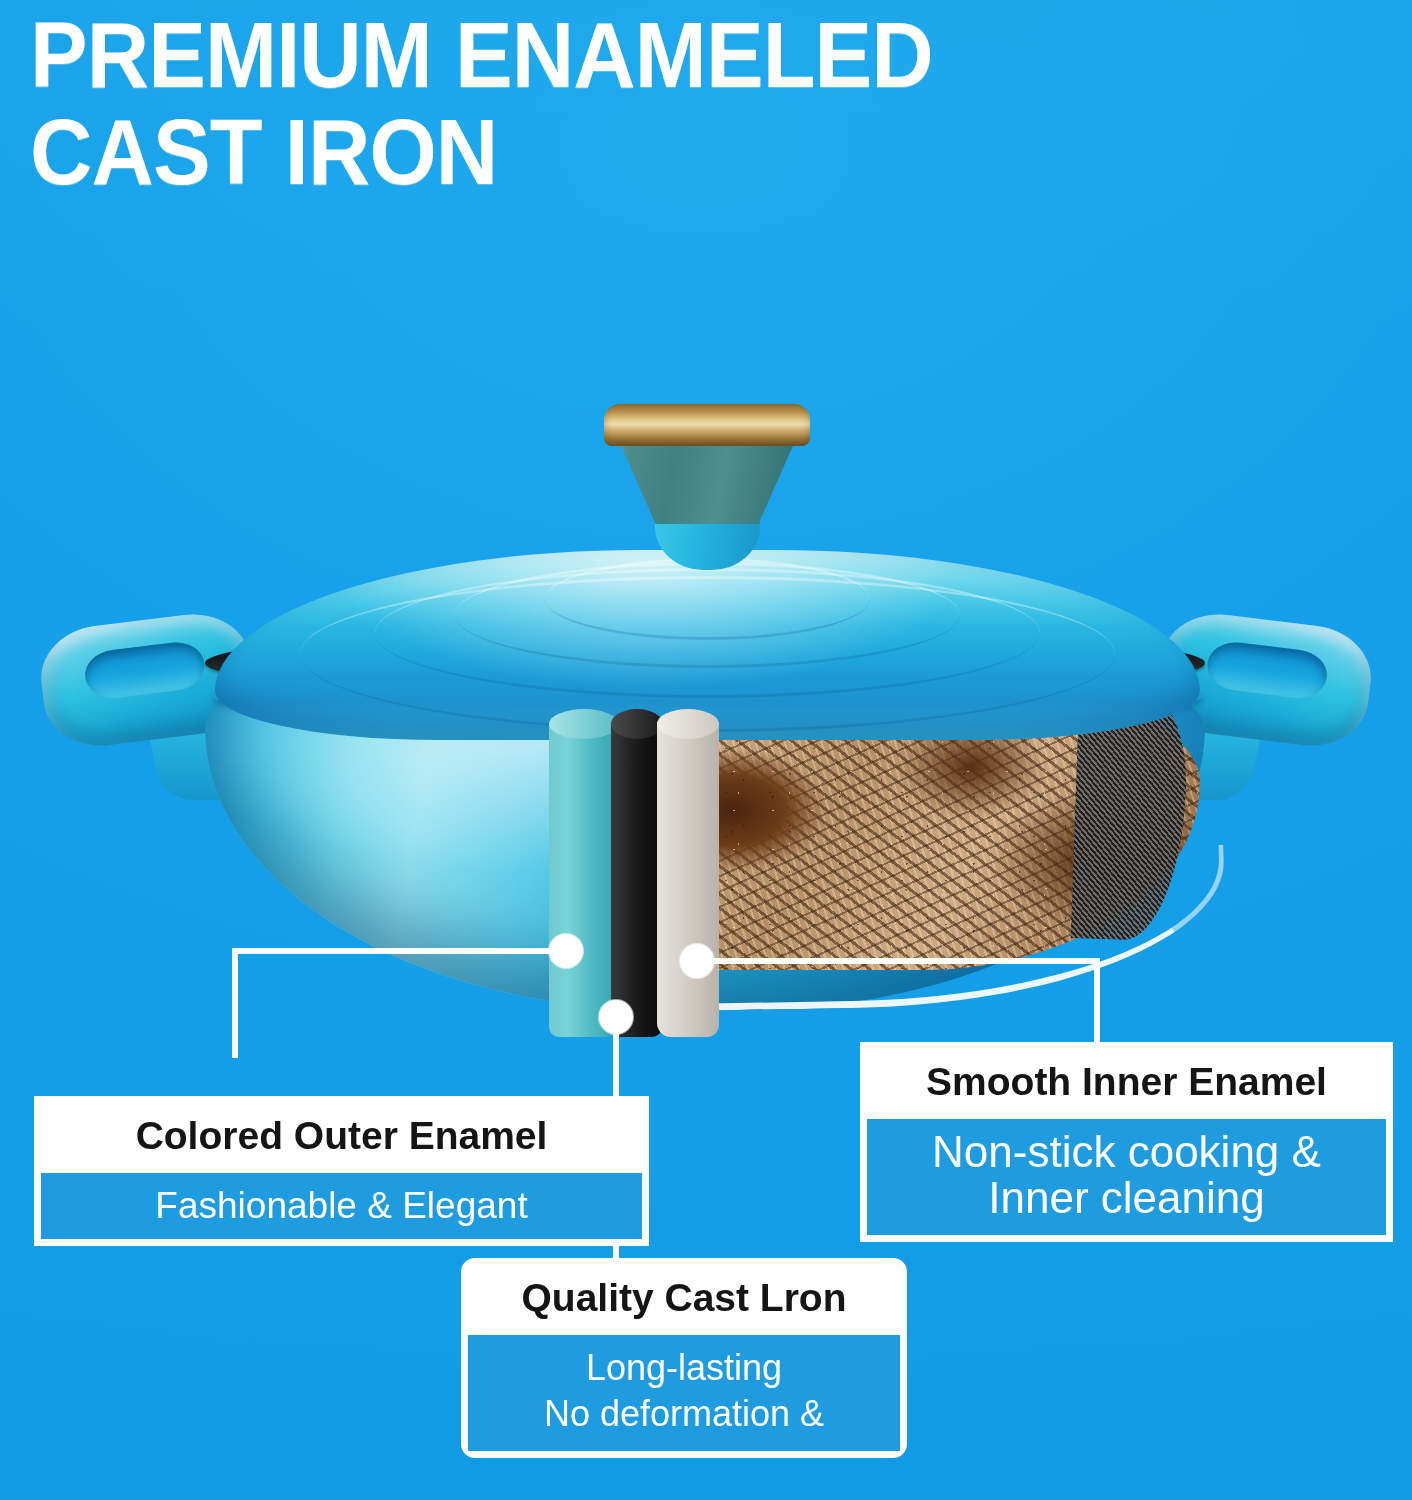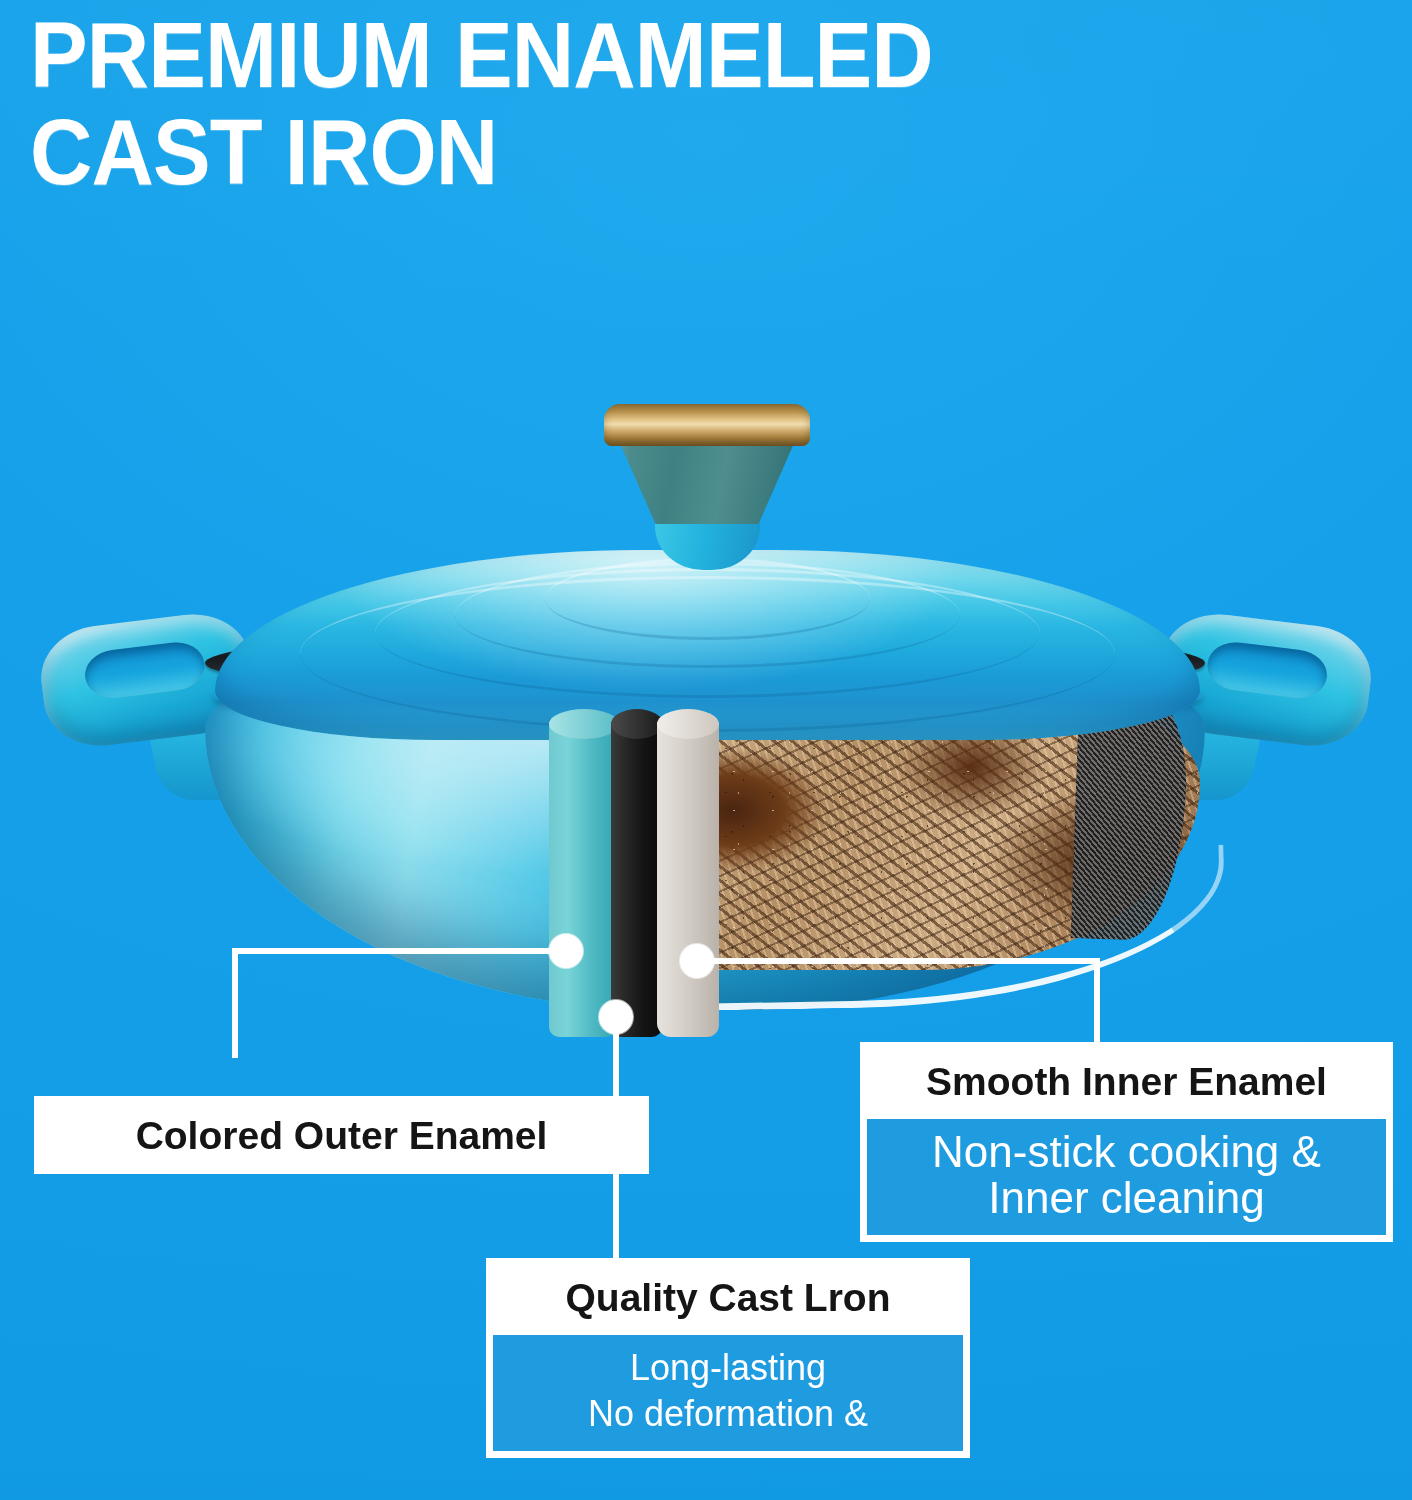--- a/index.html
+++ b/index.html
@@ -300,21 +300,21 @@
   }
 
   .callout.left-cal  { left: 34px;  top: 1052px; width: 615px; margin-top: 44px; }
   .callout.left-cal .head { font-size: 39px; line-height: 64px; padding: 4px 6px 2px; }
   .callout.left-cal .sub  { font-size: 37px; line-height: 62px; padding: 2px 6px; }
 
   .callout.right-cal { left: 860px; top: 1042px; width: 533px; }
   .callout.right-cal .head { font-size: 39px; line-height: 64px; padding: 4px 6px 2px; }
   .callout.right-cal .sub  { font-size: 44px; line-height: 46px; padding: 10px 6px 14px; }
 
-  .callout.bottom-cal { left: 486px; top: 1258px; width: 484px; }
+  .callout.bottom-cal { left: 461px; top: 1258px; width: 446px; border-radius: 14px; }
   .callout.bottom-cal .head { font-size: 39px; line-height: 64px; padding: 4px 6px 2px; }
   .callout.bottom-cal .sub  { font-size: 36px; line-height: 46px; padding: 10px 6px 14px; }
 </style>
 </head>
 <body>
 
 <div class="stage">
 
   <div class="bg"></div>
   <div class="bg-wash"></div>
@@ -374,20 +374,21 @@
 
   <div class="lead" style="left:700px; top:958px; width:400px; height:6px;"></div>
   <div class="lead" style="left:1094px; top:958px; width:6px; height:90px;"></div>
   <div class="dot" style="left:680px; top:944px;"></div>
 
   <div class="lead" style="left:613px; top:1018px; width:6px; height:244px;"></div>
   <div class="dot" style="left:599px; top:1000px;"></div>
 
   <div class="callout left-cal">
     <div class="head">Colored Outer Enamel</div>
+    <div class="sub">Fashionable &amp; Elegant</div>
   </div>
 
   <div class="callout right-cal">
     <div class="head">Smooth Inner Enamel</div>
     <div class="sub">
       <div>Non-stick cooking &amp;</div>
       <div>Inner cleaning</div>
     </div>
   </div>
 

